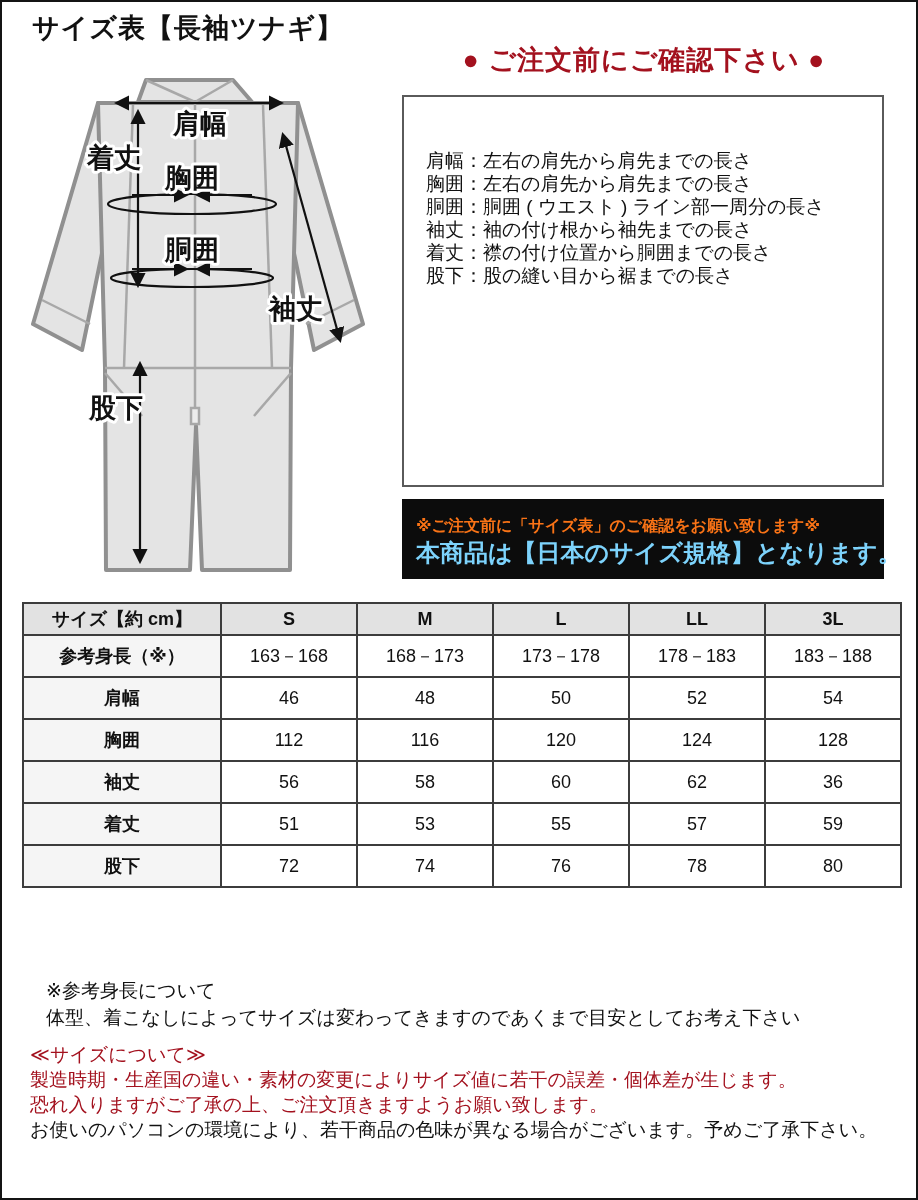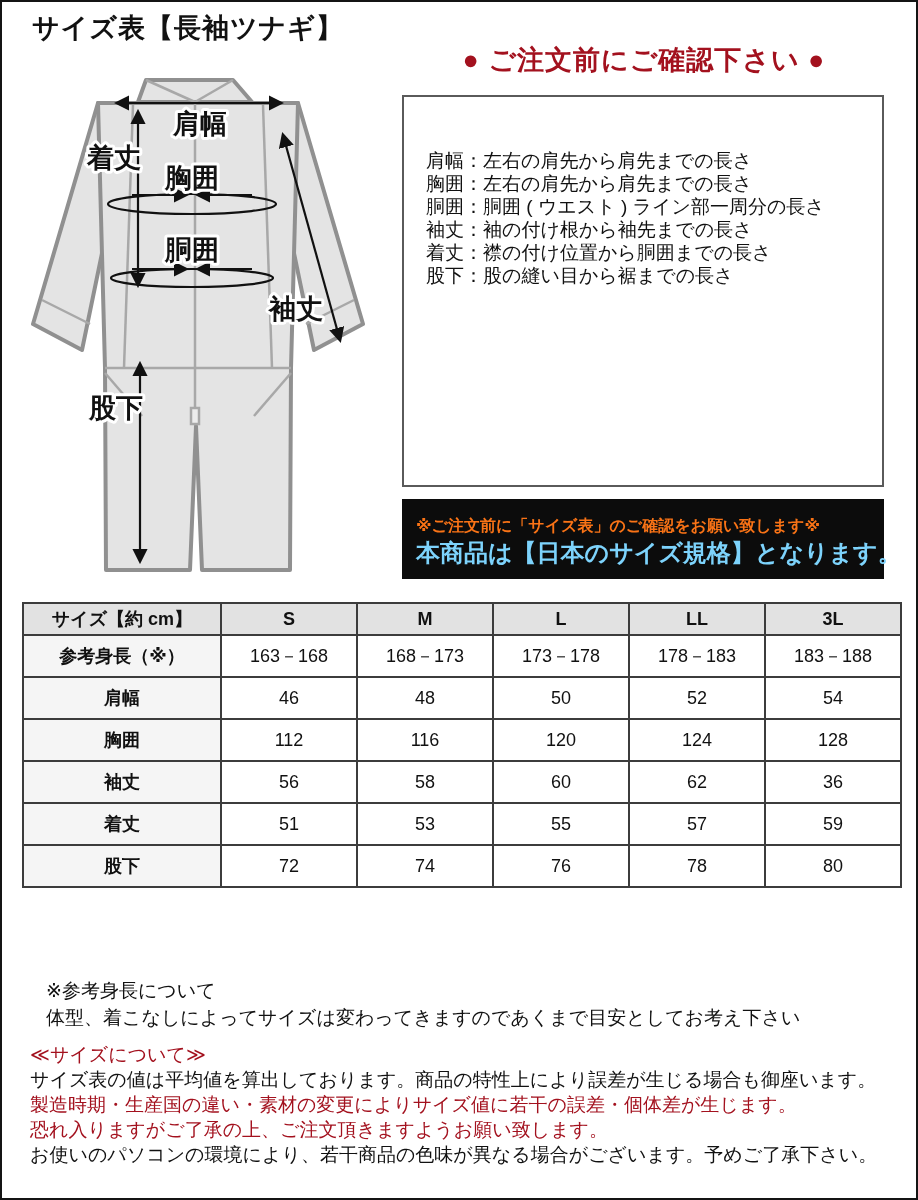--- a/index.html
+++ b/index.html
@@ -200,19 +200,18 @@
     </tbody>
   </table>
 
   <div class="footnote-a">
     <div class="fn-black">※参考身長について</div>
     <div class="fn-black">体型、着こなしによってサイズは変わってきますのであくまで目安としてお考え下さい</div>
   </div>
 
   <div class="footnote-b">
     <div class="fn-red">≪サイズについて≫</div>
-    <div class="fn-black">サイズ表の値は平均値を算出しております。商品の特性上により誤差が生じる場合も御座います。</div>
     <div class="fn-red">製造時期・生産国の違い・素材の変更によりサイズ値に若干の誤差・個体差が生じます。</div>
     <div class="fn-red">恐れ入りますがご了承の上、ご注文頂きますようお願い致します。</div>
     <div class="fn-black">お使いのパソコンの環境により、若干商品の色味が異なる場合がございます。予めご了承下さい。</div>
   </div>
 
 </div>
 
 </body></html>

